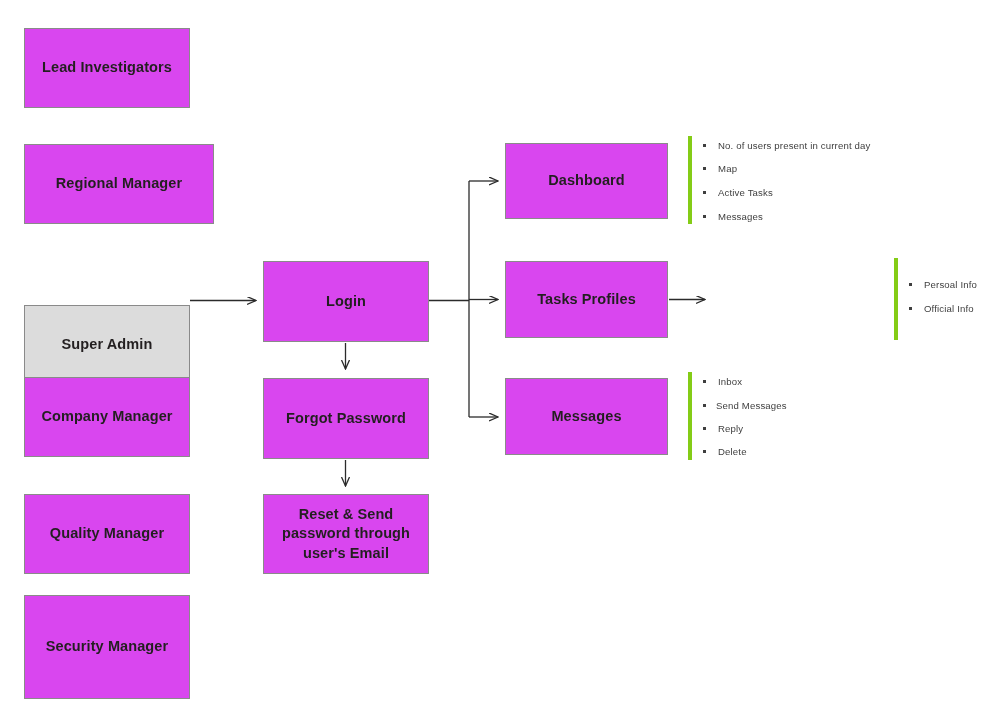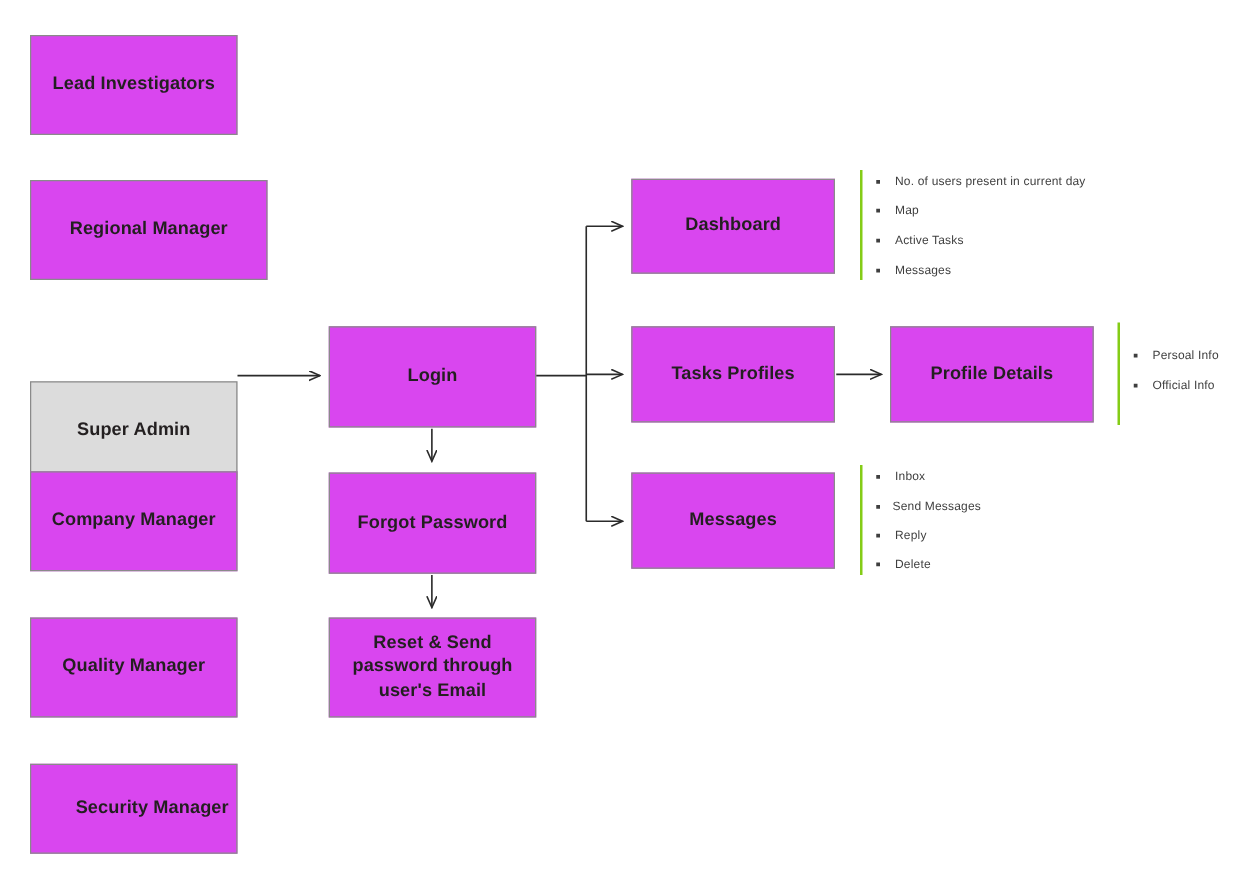--- a/index.html
+++ b/index.html
@@ -48,21 +48,21 @@
     position: absolute;
     left: 0;
     top: 0;
     width: 1000px;
     height: 714px;
     pointer-events: none;
   }
   .detail-list {
     position: absolute;
     box-sizing: border-box;
-    border-left: 2px solid #84cc16;
+    border-left: 4px solid #84cc16;
     padding: 0;
     margin: 0;
     list-style: none;
   }
   .detail-list li {
     position: relative;
     color: #3f3f3f;
     font-size: 9.6px;
     font-weight: normal;
     letter-spacing: 0.15px;
@@ -138,21 +138,21 @@
   </div>
 
   <div class="node" style="left:24px; top:377px; width:166px; height:80px;">
     <span class="label">Company Manager</span>
   </div>
 
   <div class="node" style="left:24px; top:494px; width:166px; height:80px;">
     <span class="label">Quality Manager</span>
   </div>
 
-  <div class="node" style="left:24px; top:611px; width:166px; height:72px;text-align:right;">
+  <div class="node" style="left:24px; top:595px; width:166px; height:104px;">
     <span class="label">Security Manager</span>
   </div>
 
   <div class="node" style="left:263px; top:261px; width:166px; height:81px;">
     <span class="label">Login</span>
   </div>
 
   <div class="node" style="left:263px; top:378px; width:166px; height:81px;">
     <span class="label">Forgot Password</span>
   </div>
@@ -168,23 +168,20 @@
   </div>
 
   <div class="node" style="left:505px; top:261px; width:163px; height:77px;">
     <span class="label">Tasks Profiles</span>
   </div>
 
   <div class="node" style="left:505px; top:378px; width:163px; height:77px;">
     <span class="label">Messages</span>
   </div>
 
-  <div class="node" style="left:712px; top:261px; width:163px; height:77px;">
-    <span class="label">Profile Details</span>
-  </div>
 
   <ul class="detail-list" style="left:688px; top:136px; height:88px;">
     <li style="position:absolute; left:0; top:4px;">
       <span class="bullet"></span>
       <span>No. of users present in current day</span>
     </li>
     <li style="position:absolute; left:0; top:27px;">
       <span class="bullet"></span>
       <span>Map</span>
     </li>

